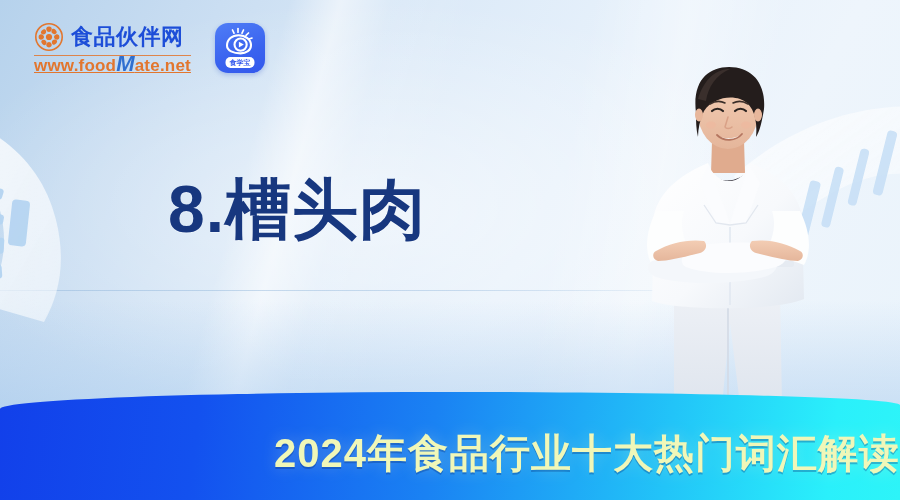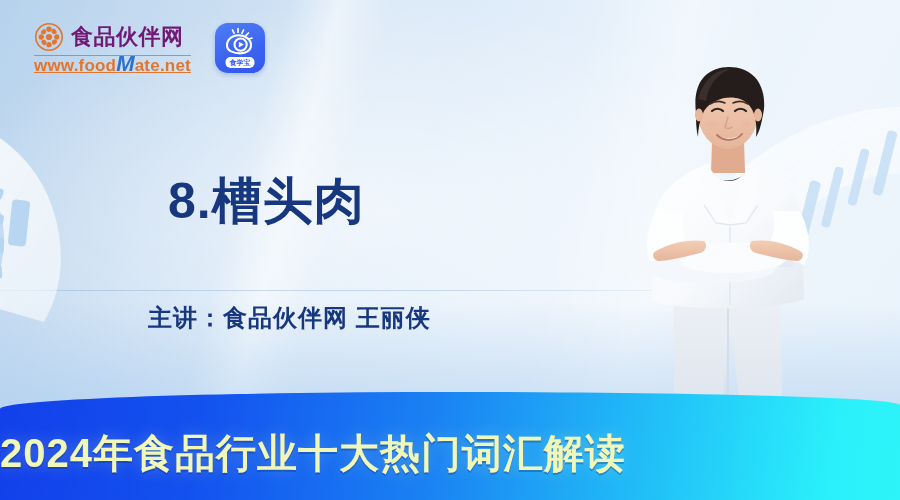--- a/index.html
+++ b/index.html
@@ -106,21 +106,21 @@
   .brand-mark {
     width: 30px;
     height: 30px;
     flex: 0 0 30px;
   }
   .brand-cn {
     font-family: "Liberation Sans", "DejaVu Sans", sans-serif;
     font-size: 22px;
     font-weight: 700;
     letter-spacing: 0.5px;
-    color: #701a75;
+    color: #1d4ed8;
     line-height: 1;
     white-space: nowrap;
   }
   .brand-rule {
     width: 100%;
     height: 1px;
     background: #e2762e;
     margin: 3px 0 1px 0;
     opacity: 0.85;
   }
@@ -170,21 +170,21 @@
     padding: 2px 4px;
     border-radius: 5px;
     white-space: nowrap;
   }
 
   
   .title {
     position: absolute;
     left: 168px;
     top: 176px;
-    font-size: 50px;
+    font-size: 66px;
     font-weight: 700;
     color: #17377f;
     letter-spacing: 1px;
     line-height: 1;
     white-space: nowrap;
     text-shadow: 0 1px 0 rgba(255,255,255,0.35);
   }
   .subtitle {
     position: absolute;
     left: 148px;
@@ -223,21 +223,21 @@
     border-top-right-radius: 100% 26px;
     display: flex;
     align-items: center;
     justify-content: center;
   }
   .banner-inner {
     position: absolute;
     left: 0; right: 0; top: 0; bottom: 0;
     display: flex;
     align-items: center;
-    justify-content: flex-start;
+    justify-content: flex-end;
     padding-top: 14px;
     box-sizing: border-box;
   }
   .banner-text {
     font-size: 40px;
     font-weight: 700;
     letter-spacing: 1px;
     color: #f0f7b8;
     line-height: 1;
     white-space: nowrap;
@@ -342,21 +342,20 @@
           <circle cx="18.6" cy="17.6" r="6.1" fill="none" stroke="#ffffff" stroke-width="2.1"></circle>
           <path d="M16.9 14.8 L21.8 17.6 L16.9 20.4 Z" fill="#ffffff"></path>
         </svg>
       </span>
       <span class="app-badge-label">食学宝</span>
     </div>
   </div>
 
   <div class="title">8.槽头肉</div>
 
-  <div class="subtitle">主讲：食品伙伴网 王丽侠</div>
 
   <div class="presenter">
     <svg viewBox="0 0 230 350" xmlns="http://www.w3.org/2000/svg">
       <defs>
         <linearGradient id="suit" x1="0" y1="0" x2="1" y2="1">
           <stop offset="0%" stop-color="#ffffff"></stop>
           <stop offset="55%" stop-color="#f7f9fc"></stop>
           <stop offset="100%" stop-color="#e3e9f1"></stop>
         </linearGradient>
         <linearGradient id="skin" x1="0" y1="0" x2="0" y2="1">

